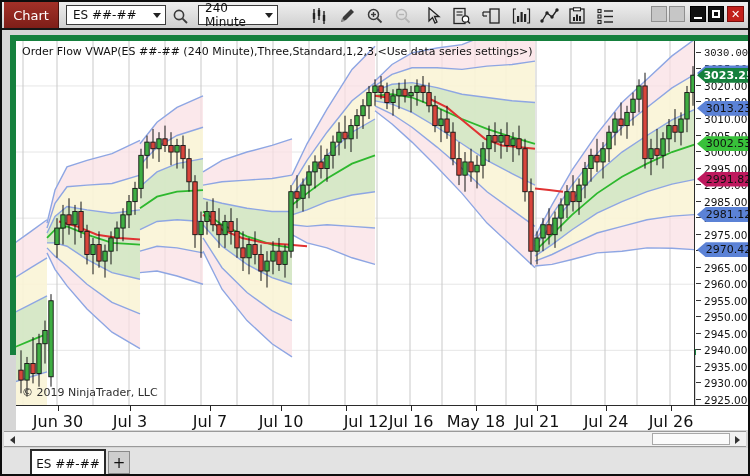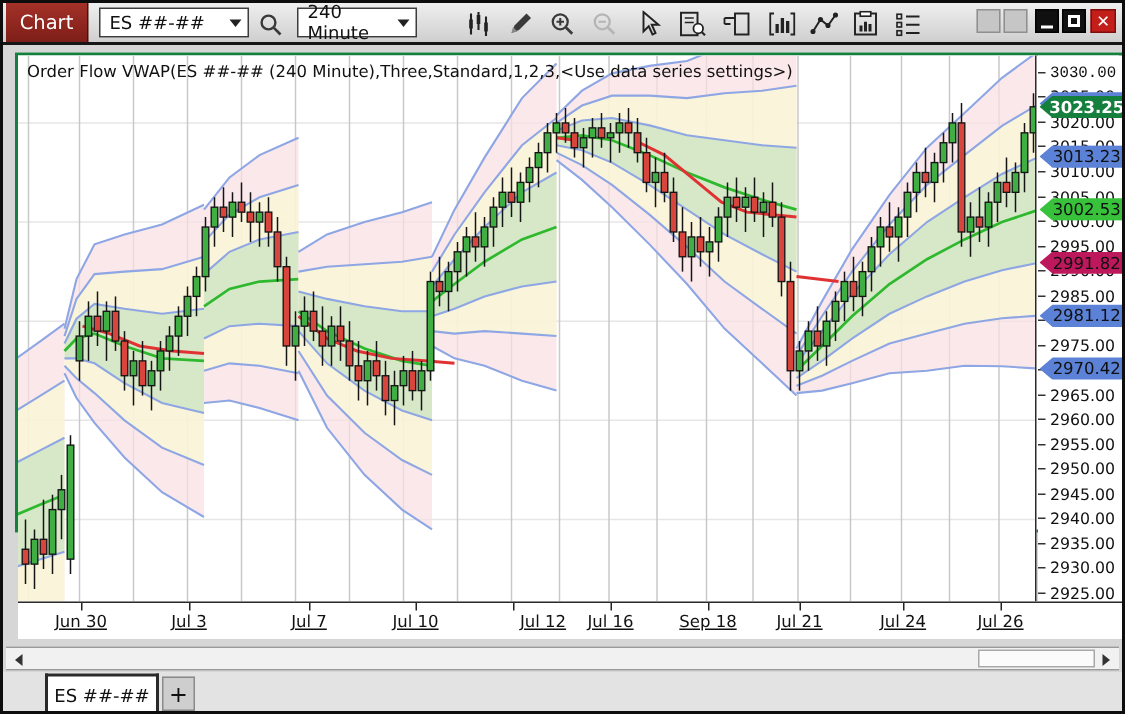--- a/index.html
+++ b/index.html
@@ -22,37 +22,37 @@
   .winbtn { position:absolute; top:4px; width:16px; height:16px; border:1px solid #8f8f8f;
     display:flex; align-items:center; justify-content:center; }
   .winbtn.blank { background:#c6c6c6; }
   .winbtn.dark  { background:#101010; border-color:#000; }
   .winbtn.close { background:#c21f1a; border-color:#7c0f0c; color:#fff; font-size:11px; font-weight:bold; }
   .glyph-min { width:8px; height:2px; background:#fff; margin-top:8px; }
   .glyph-max { width:8px; height:8px; border:2px solid #fff; }
 
   
   #chart-panel { position:absolute; left:8px; top:33px; width:738px; height:320px;
-    border:2px solid #15803d; background:#fff; }
+    border:6px solid #15803d; background:#fff; }
   #plot { position:absolute; left:0; top:0; width:679px; height:364px; background:#fff;
     border-right:1px solid #2b2b2b; overflow:hidden; cursor:crosshair; }
   #indicator-label { position:absolute; left:6px; top:4px; font-size:11px; color:#111; white-space:nowrap; z-index:5; }
   #copyright { position:absolute; left:6px; bottom:6px; font-size:11px; color:#2e2e2e; z-index:5; }
 
   #price-axis { position:absolute; left:680px; top:0; width:57px; height:364px; background:#fff; overflow:hidden; }
   .ptick { position:absolute; left:0; width:100%; font-size:10.5px; color:#111; height:12px; line-height:12px; }
   .ptick .dash { position:absolute; left:0; top:5px; width:5px; height:1px; background:#333; }
   .ptick .lab { position:absolute; left:8px; top:0; }
   .pmarker { position:absolute; left:1px; width:55px; height:15px; font-size:11px;
     display:flex; align-items:center; justify-content:center; padding-left:8px;
     clip-path:polygon(0 50%, 16% 0, 100% 0, 100% 100%, 16% 100%); }
 
   #time-axis { position:absolute; left:0; top:364px; width:738px; height:25px; background:#fff; border-top:1px solid #2b2b2b; }
   .ttick { position:absolute; top:0; width:1px; height:5px; background:#222; }
-  .tlab  { position:absolute; top:6px; transform:translateX(-50%); font-size:11px; color:#111; white-space:nowrap;text-decoration:underline; }
+  .tlab  { position:absolute; top:6px; transform:translateX(-50%); font-size:16px; color:#111; white-space:nowrap; }
 
   
   #hscroll { position:absolute; left:2px; top:429px; width:742px; height:16px; background:#f1f1f1;
     border-top:1px solid #9a9a9a; border-bottom:1px solid #9a9a9a; }
   .sbtn { position:absolute; top:1px; width:13px; height:13px; display:flex; align-items:center; justify-content:center; }
   .tri-l { width:0;height:0;border-top:4px solid transparent;border-bottom:4px solid transparent;border-right:5px solid #333; }
   .tri-r { width:0;height:0;border-top:4px solid transparent;border-bottom:4px solid transparent;border-left:5px solid #333; }
   #hthumb { position:absolute; left:648px; top:1px; width:78px; height:12px; background:#fbfbfb; border:1px solid #a8a8a8; }
 
   
@@ -188,20 +188,21 @@
         <span class="glyph-max"></span>
       </div>
     <div class="winbtn close" style="left:725px;width:17px">
         <span>✕</span>
       </div>
   </div>
 
   <div id="chart-panel">
     <div id="plot">
       <div id="indicator-label">Order Flow VWAP(ES ##-## (240 Minute),Three,Standard,1,2,3,&lt;Use data series settings&gt;)</div>
+      <div id="copyright">© 2019 NinjaTrader, LLC</div>
       <svg id="plot-svg" width="679" height="364" viewBox="0 0 679 364">
           <g>
             <line x1="0" y1="309.3292799999997" x2="679" y2="309.3292799999997" stroke="#e6e6e6" stroke-width="1"></line>
             <line x1="0" y1="243.23327999999972" x2="679" y2="243.23327999999972" stroke="#e6e6e6" stroke-width="1"></line>
             <line x1="0" y1="177.13727999999972" x2="679" y2="177.13727999999972" stroke="#e6e6e6" stroke-width="1"></line>
             <line x1="0" y1="111.0412799999997" x2="679" y2="111.0412799999997" stroke="#e6e6e6" stroke-width="1"></line>
             <line x1="0" y1="44.9452799999997" x2="679" y2="44.9452799999997" stroke="#e6e6e6" stroke-width="1"></line>
             <line x1="7" y1="0" x2="7" y2="364" stroke="#c9c9c9" stroke-width="1"></line>
             <line x1="41" y1="0" x2="41" y2="364" stroke="#c9c9c9" stroke-width="1"></line>
             <line x1="77" y1="0" x2="77" y2="364" stroke="#c9c9c9" stroke-width="1"></line>
@@ -636,21 +637,21 @@
         <div class="tlab" style="left: 114px;">Jul 3</div>
         <div class="ttick" style="left: 194px;"></div>
         <div class="tlab" style="left: 194px;">Jul 7</div>
         <div class="ttick" style="left: 265px;"></div>
         <div class="tlab" style="left: 265px;">Jul 10</div>
         <div class="ttick" style="left: 330px;"></div>
         <div class="tlab" style="left: 350px;">Jul 12</div>
         <div class="ttick" style="left: 395px;"></div>
         <div class="tlab" style="left: 395px;">Jul 16</div>
         <div class="ttick" style="left: 460px;"></div>
-        <div class="tlab" style="left: 460px;">Sep 18</div>
+        <div class="tlab" style="left: 460px;">May 18</div>
         <div class="ttick" style="left: 521px;"></div>
         <div class="tlab" style="left: 521px;">Jul 21</div>
         <div class="ttick" style="left: 590px;"></div>
         <div class="tlab" style="left: 590px;">Jul 24</div>
         <div class="ttick" style="left: 655px;"></div>
         <div class="tlab" style="left: 655px;">Jul 26</div>
       </div>
   </div>
 
   <div id="hscroll">

